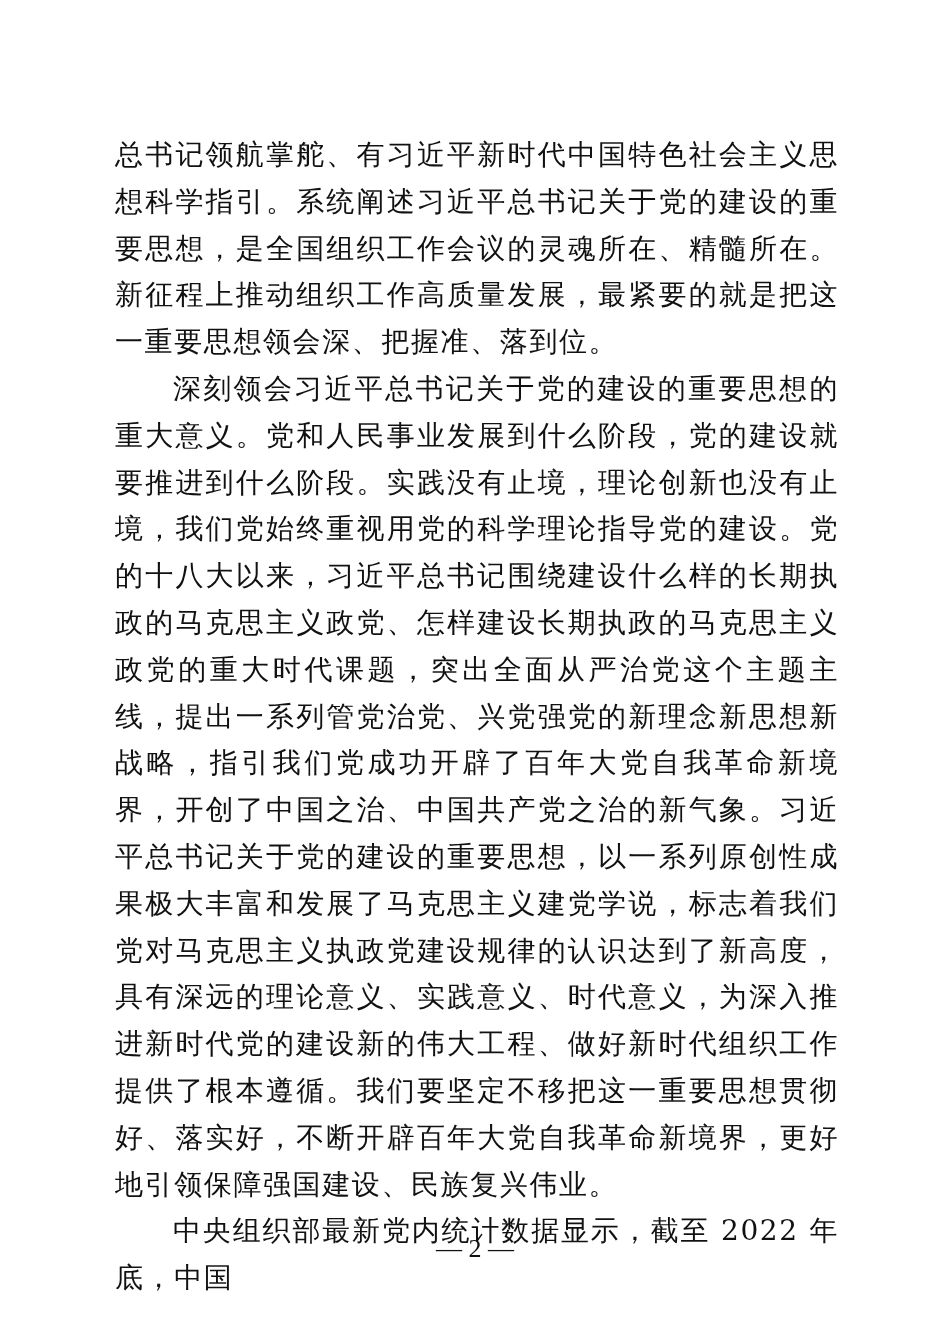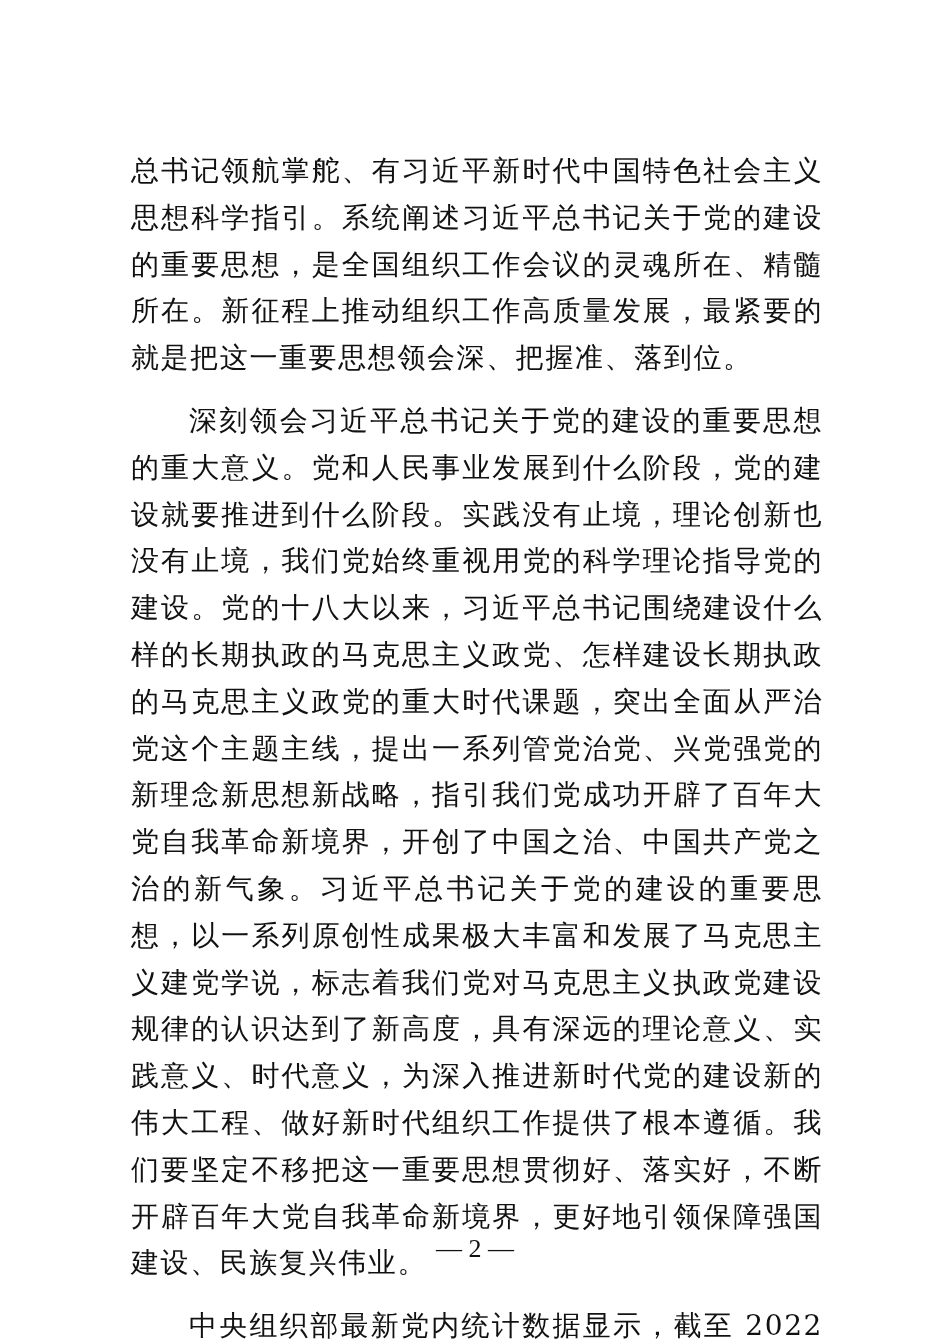--- a/index.html
+++ b/index.html
@@ -5,21 +5,21 @@
   html, body { margin: 0; padding: 0; background: #ffffff; }
   body { width: 950px; height: 1344px; position: relative; overflow: hidden; }
   .page { position: absolute; left: 0; top: 0; width: 950px; height: 1344px; background: #fff; }
   .body-text {
     position: absolute; left: 115px; top: 132px; width: 724px;
     font-family: "DejaVu Serif", "Liberation Serif", serif;
     font-size: 28px; line-height: 46.8px; color: #111;
     text-align: justify; text-justify: inter-character;
     letter-spacing: 1.6px;
   }
-  .body-text p { margin: 16px; }
+  .body-text p { margin: 0; }
   .indent { text-indent: 58px; }
   .page-number {
     position: absolute; left: 0; width: 950px; top: 1234px; text-align: center;
     font-family: "Liberation Serif", "DejaVu Serif", serif; font-size: 26px; color: #111;
   }
 </style>
 </head>
 <body>
 
 <div class="page">

